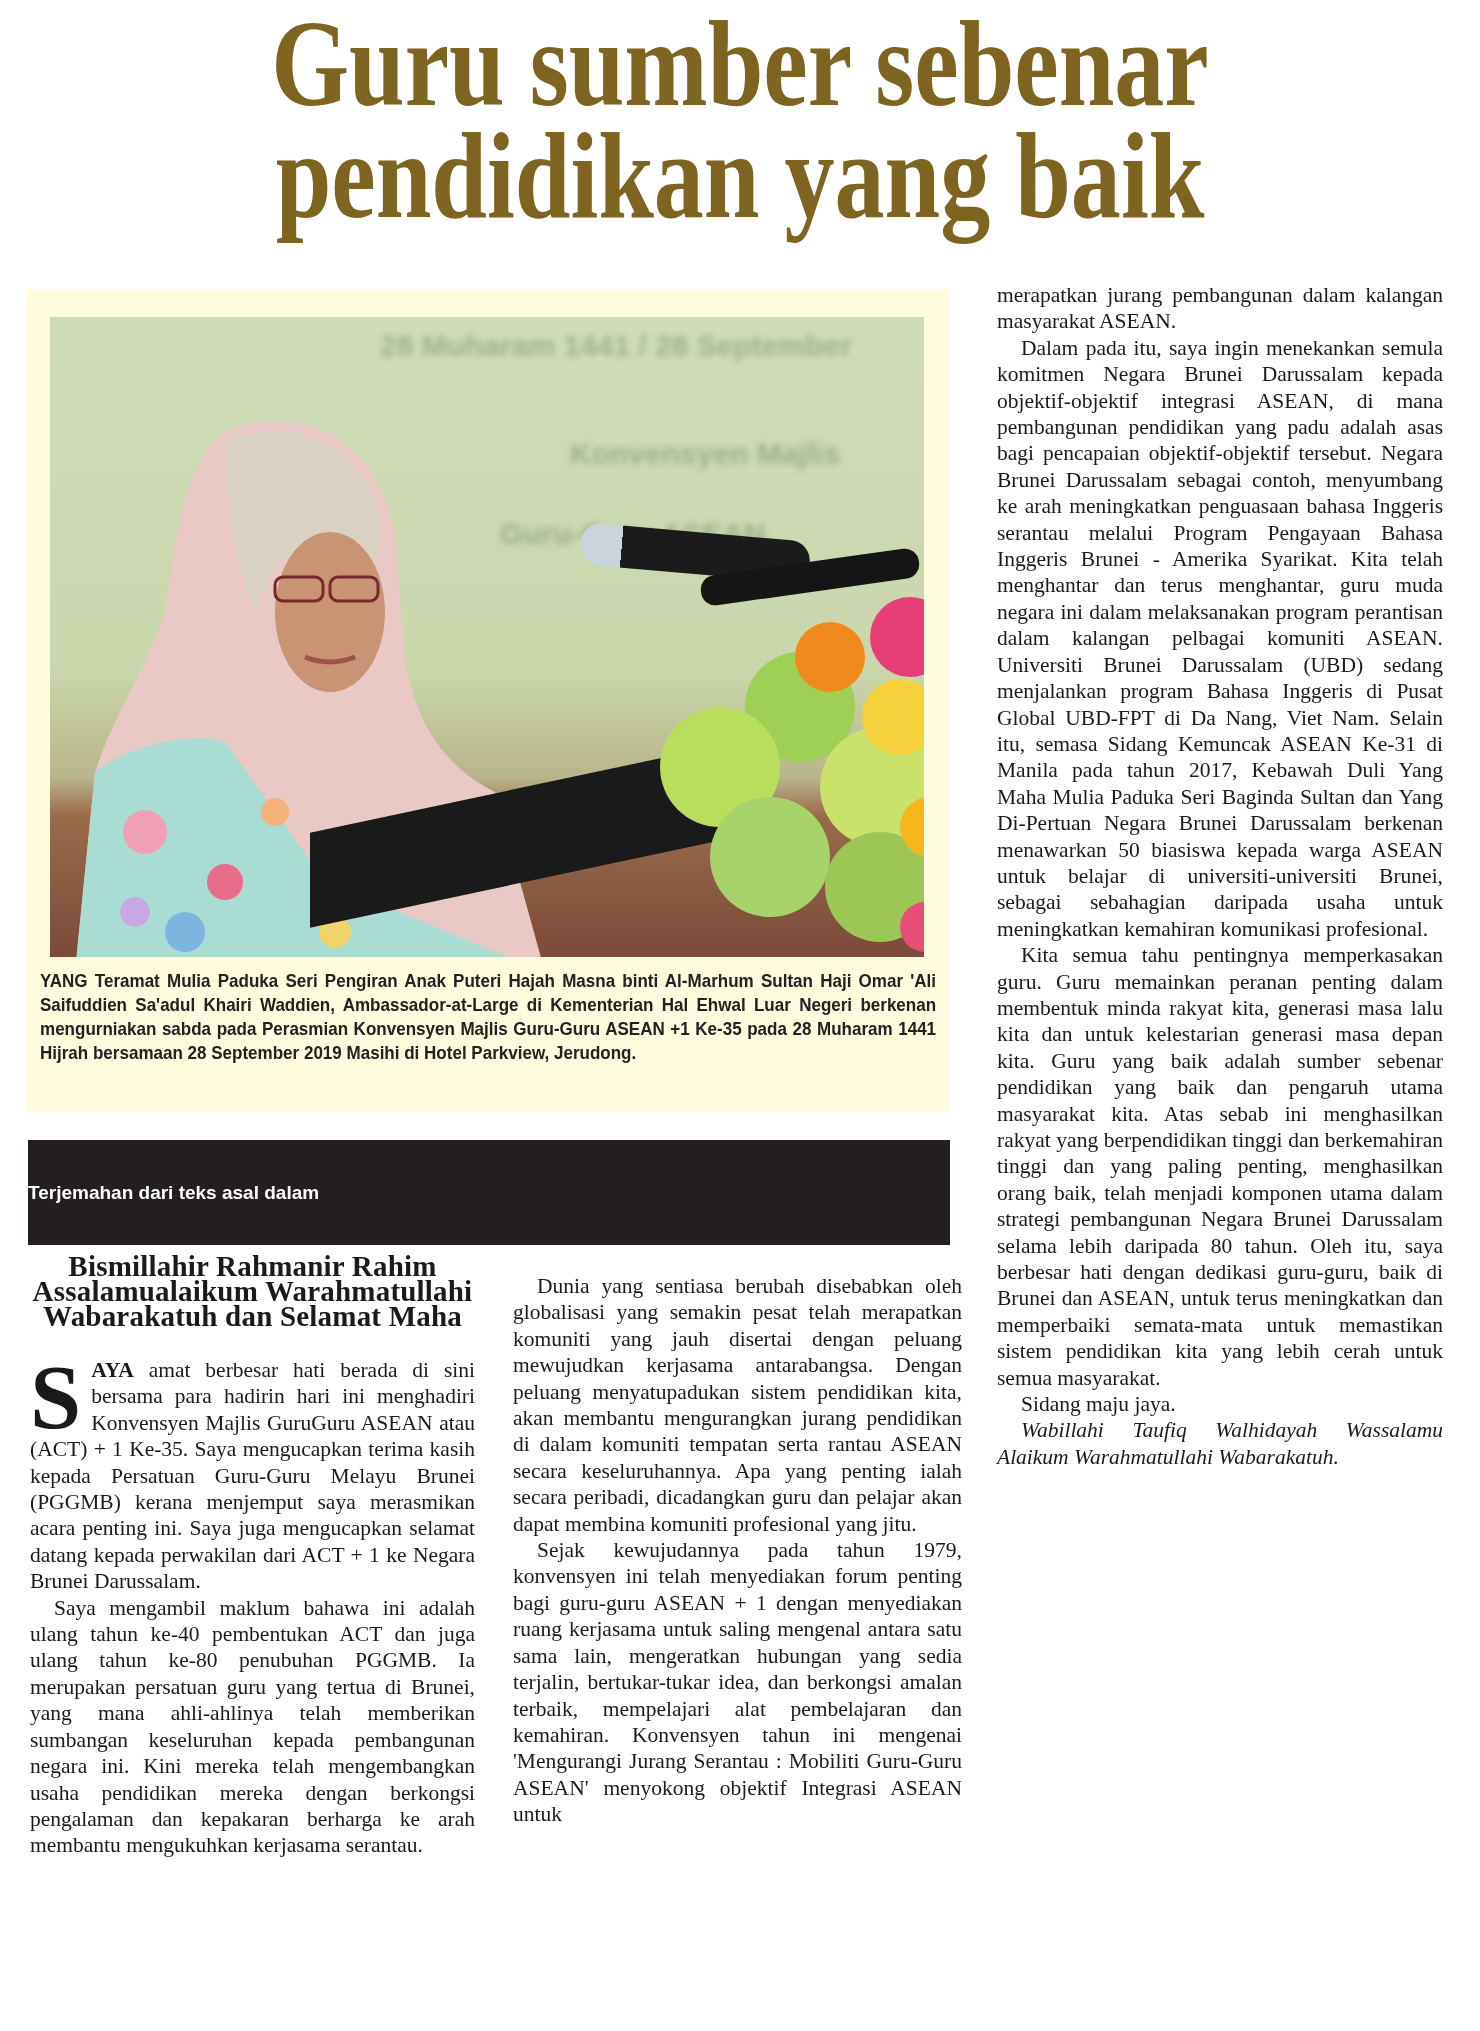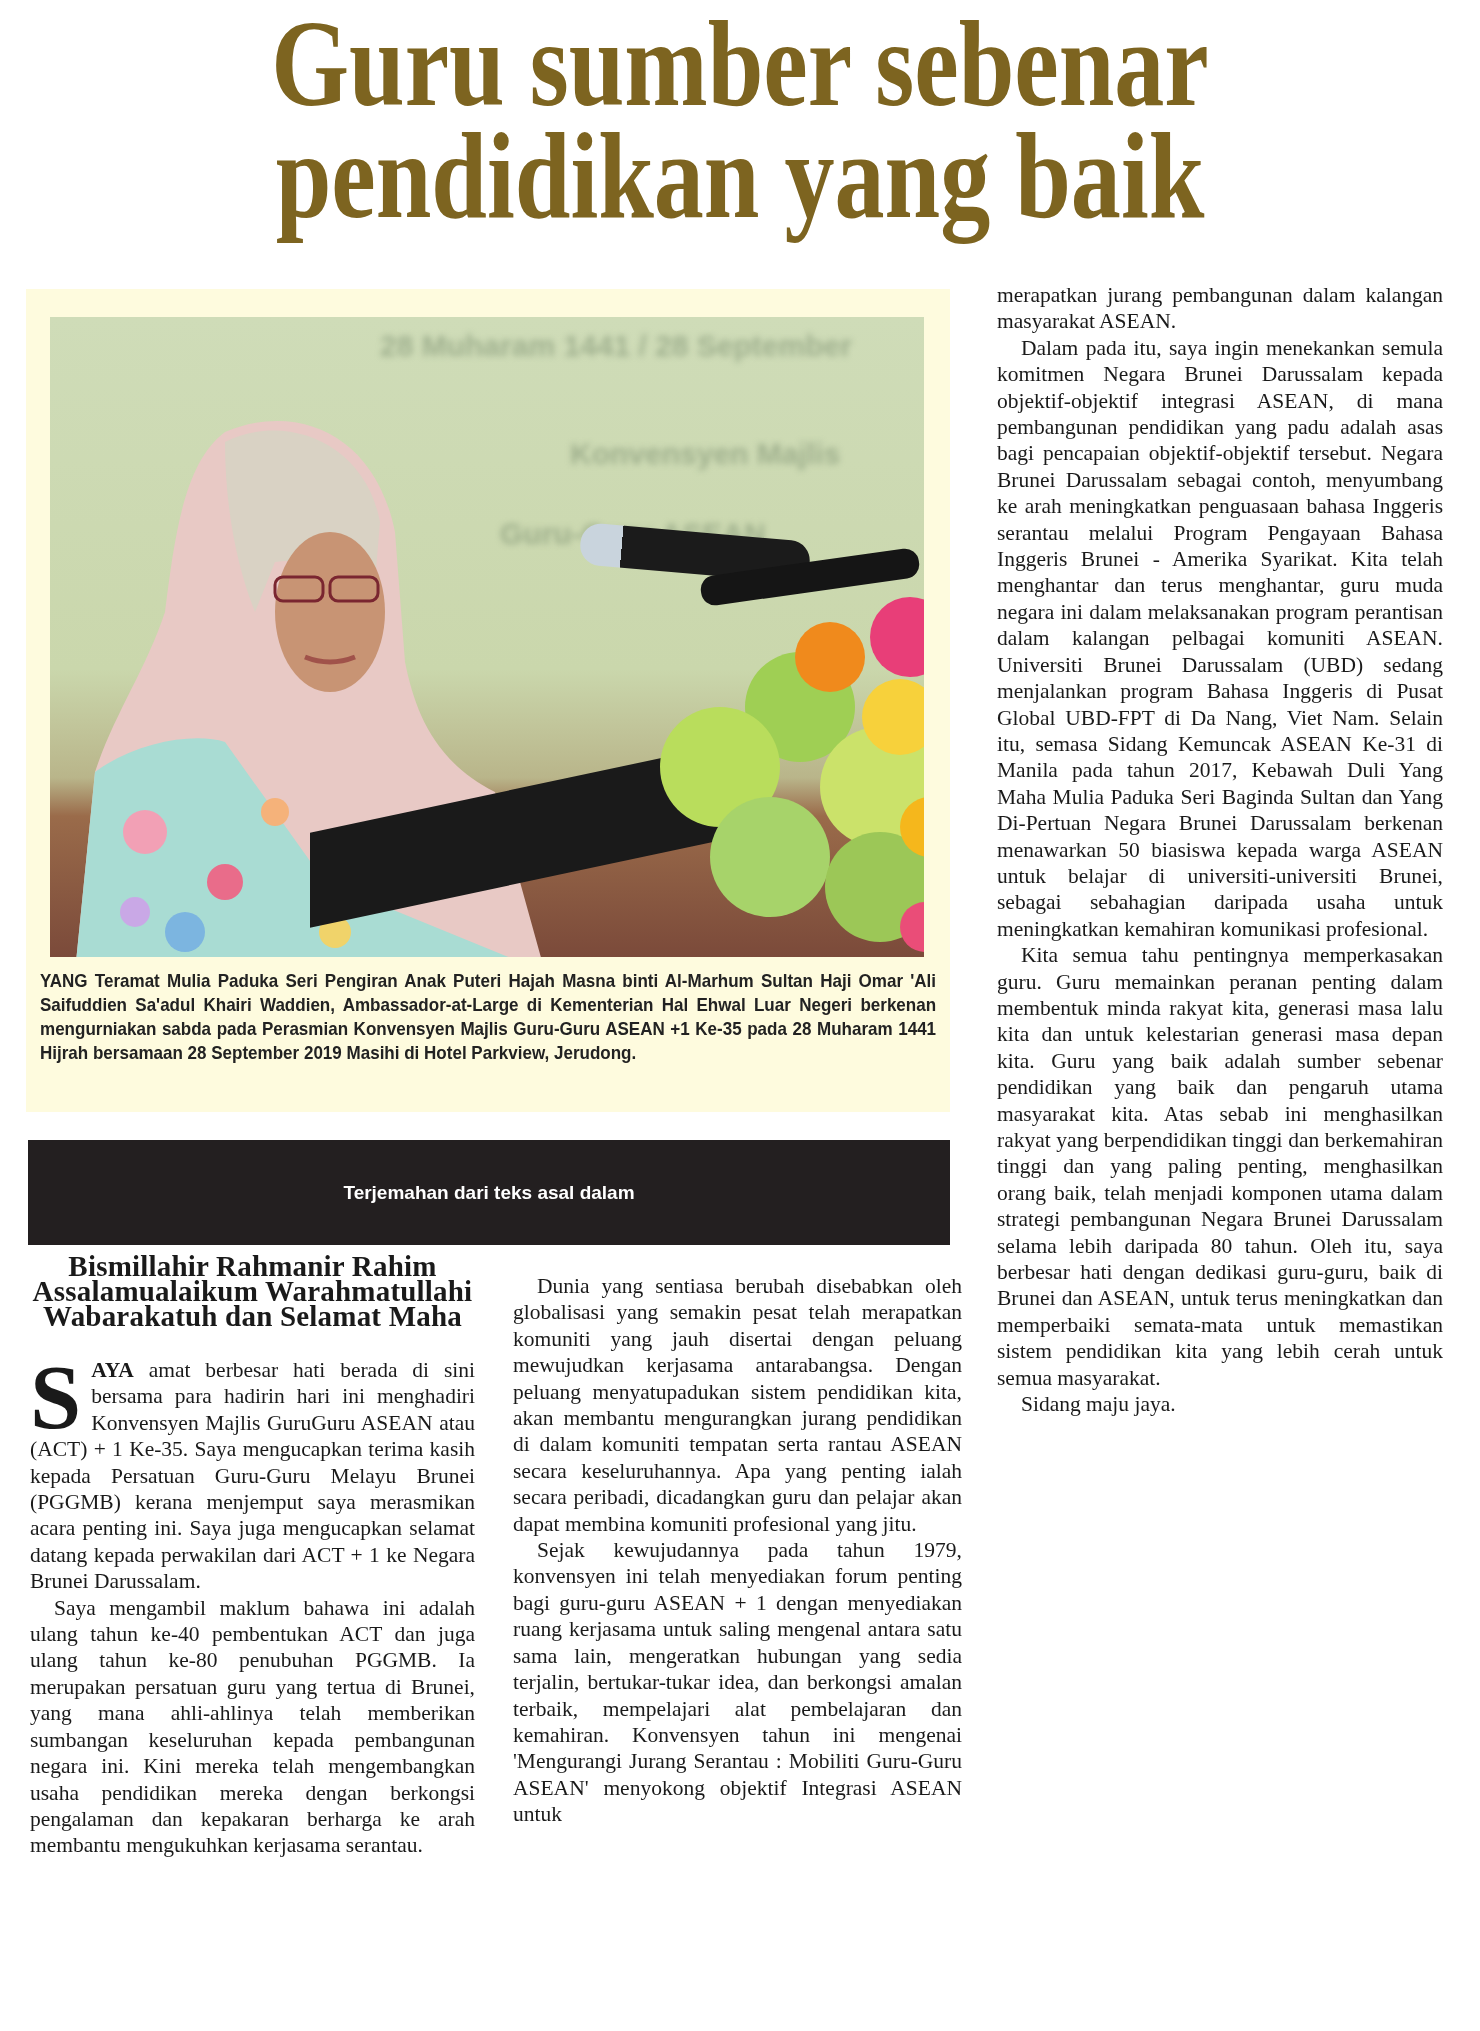--- a/index.html
+++ b/index.html
@@ -11,21 +11,21 @@
   .photo-box { position: absolute; left: 26px; top: 289px; width: 924px; height: 823px; background: #fefbde; }
   .photo { position: absolute; left: 24px; top: 28px; width: 874px; height: 640px; overflow: hidden; background: linear-gradient(180deg, #cfdcb8 0%, #cad7ac 55%, #b9b58a 72%, #9a6b4a 78%, #7b4a3a 100%); }
   .photo .screen-text { position: absolute; color: rgba(120,140,110,0.55); font-family: "Liberation Sans", sans-serif; font-weight: bold; font-size: 30px; filter: blur(3px); white-space: nowrap; }
   .photo .person { position: absolute; left: 25px; top: 95px; width: 480px; height: 560px; }
   .photo .mic { position: absolute; left: 530px; top: 215px; width: 230px; height: 42px; border-radius: 20px; background: linear-gradient(90deg, #c9d4dd 0 18%, #1b1b1b 18% 100%); transform: rotate(5deg); }
   .photo .stand { position: absolute; left: 650px; top: 245px; width: 220px; height: 30px; border-radius: 14px; background: #151515; transform: rotate(-8deg); }
   .photo .lectern { position: absolute; left: 260px; top: 470px; width: 430px; height: 95px; background: #1a1a1a; transform: skewY(-12deg); }
   .photo .flowers { position: absolute; left: 600px; top: 250px; width: 300px; height: 400px; }
   .caption { position: absolute; left: 14px; top: 680px; width: 896px; font-family: "Liberation Sans", sans-serif; font-weight: bold; font-size: 18.5px; line-height: 24px; text-align: justify; color: #222; transform: scaleX(0.92); transform-origin: left top; width: 974px; }
 
-  .banner { position: absolute; left: 28px; top: 1140px; width: 922px; height: 105px; background: #231f20; color: #ffffff; font-family: "Liberation Sans", sans-serif; font-weight: bold; font-size: 19px; line-height: 24px; text-align: center; display: flex; flex-direction: column; justify-content: center; }
+  .banner { position: absolute; left: 28px; top: 1140px; width: 922px; height: 105px; background: #231f20; color: #ffffff; font-family: "Liberation Sans", sans-serif; font-weight: bold; font-size: 19px; line-height: 24px; text-align: left; display: flex; flex-direction: column; justify-content: center; }
 
   .col { position: absolute; font-family: "Liberation Serif", serif; font-size: 21.5px; line-height: 26.4px; text-align: justify; color: #1a1a1a; }
   .col p { margin: 0; text-indent: 24px; }
   .col p.noindent { text-indent: 0; }
   .col1 { left: 30px; top: 1254px; width: 445px; }
   .col2 { left: 513px; top: 1255px; width: 449px; margin-top: 18px; }
   .col3 { left: 997px; top: 282px; width: 446px; }
 
   .greeting { font-weight: bold; text-align: center; font-size: 29px; line-height: 25px; margin-bottom: 28px; letter-spacing: 0.2px; }
   .greeting div { text-align: center; }
@@ -97,13 +97,14 @@
 <div class="col col2">
   <p>Dunia yang sentiasa berubah disebabkan oleh globalisasi yang semakin pesat telah merapatkan komuniti yang jauh disertai dengan peluang mewujudkan kerjasama antarabangsa. Dengan peluang menyatupadukan sistem pendidikan kita, akan membantu mengurangkan jurang pendidikan di dalam komuniti tempatan serta rantau ASEAN secara keseluruhannya. Apa yang penting ialah secara peribadi, dicadangkan guru dan pelajar akan dapat membina komuniti profesional yang jitu.</p>
   <p>Sejak kewujudannya pada tahun 1979, konvensyen ini telah menyediakan forum penting bagi guru-guru ASEAN + 1 dengan menyediakan ruang kerjasama untuk saling mengenal antara satu sama lain, mengeratkan hubungan yang sedia terjalin, bertukar-tukar idea, dan berkongsi amalan terbaik, mempelajari alat pembelajaran dan kemahiran. Konvensyen tahun ini mengenai 'Mengurangi Jurang Serantau : Mobiliti Guru-Guru ASEAN' menyokong objektif Integrasi ASEAN untuk</p>
 </div>
 
 <div class="col col3">
   <p class="noindent">merapatkan jurang pembangunan dalam kalangan masyarakat ASEAN.</p>
   <p>Dalam pada itu, saya ingin menekankan semula komitmen Negara Brunei Darussalam kepada objektif-objektif integrasi ASEAN, di mana pembangunan pendidikan yang padu adalah asas bagi pencapaian objektif-objektif tersebut. Negara Brunei Darussalam sebagai contoh, menyumbang ke arah meningkatkan penguasaan bahasa Inggeris serantau melalui Program Pengayaan Bahasa Inggeris Brunei - Amerika Syarikat. Kita telah menghantar dan terus menghantar, guru muda negara ini dalam melaksanakan program perantisan dalam kalangan pelbagai komuniti ASEAN. Universiti Brunei Darussalam (UBD) sedang menjalankan program Bahasa Inggeris di Pusat Global UBD-FPT di Da Nang, Viet Nam. Selain itu, semasa Sidang Kemuncak ASEAN Ke-31 di Manila pada tahun 2017, Kebawah Duli Yang Maha Mulia Paduka Seri Baginda Sultan dan Yang Di-Pertuan Negara Brunei Darussalam berkenan menawarkan 50 biasiswa kepada warga ASEAN untuk belajar di universiti-universiti Brunei, sebagai sebahagian daripada usaha untuk meningkatkan kemahiran komunikasi profesional.</p>
   <p>Kita semua tahu pentingnya memperkasakan guru. Guru memainkan peranan penting dalam membentuk minda rakyat kita, generasi masa lalu kita dan untuk kelestarian generasi masa depan kita. Guru yang baik adalah sumber sebenar pendidikan yang baik dan pengaruh utama masyarakat kita. Atas sebab ini menghasilkan rakyat yang berpendidikan tinggi dan berkemahiran tinggi dan yang paling penting, menghasilkan orang baik, telah menjadi komponen utama dalam strategi pembangunan Negara Brunei Darussalam selama lebih daripada 80 tahun. Oleh itu, saya berbesar hati dengan dedikasi guru-guru, baik di Brunei dan ASEAN, untuk terus meningkatkan dan memperbaiki semata-mata untuk memastikan sistem pendidikan kita yang lebih cerah untuk semua masyarakat.</p>
   <p>Sidang maju jaya.</p>
+  <p class="closing">Wabillahi Taufiq Walhidayah Wassalamu Alaikum Warahmatullahi Wabarakatuh.</p>
 </div>
 
 </body></html>

